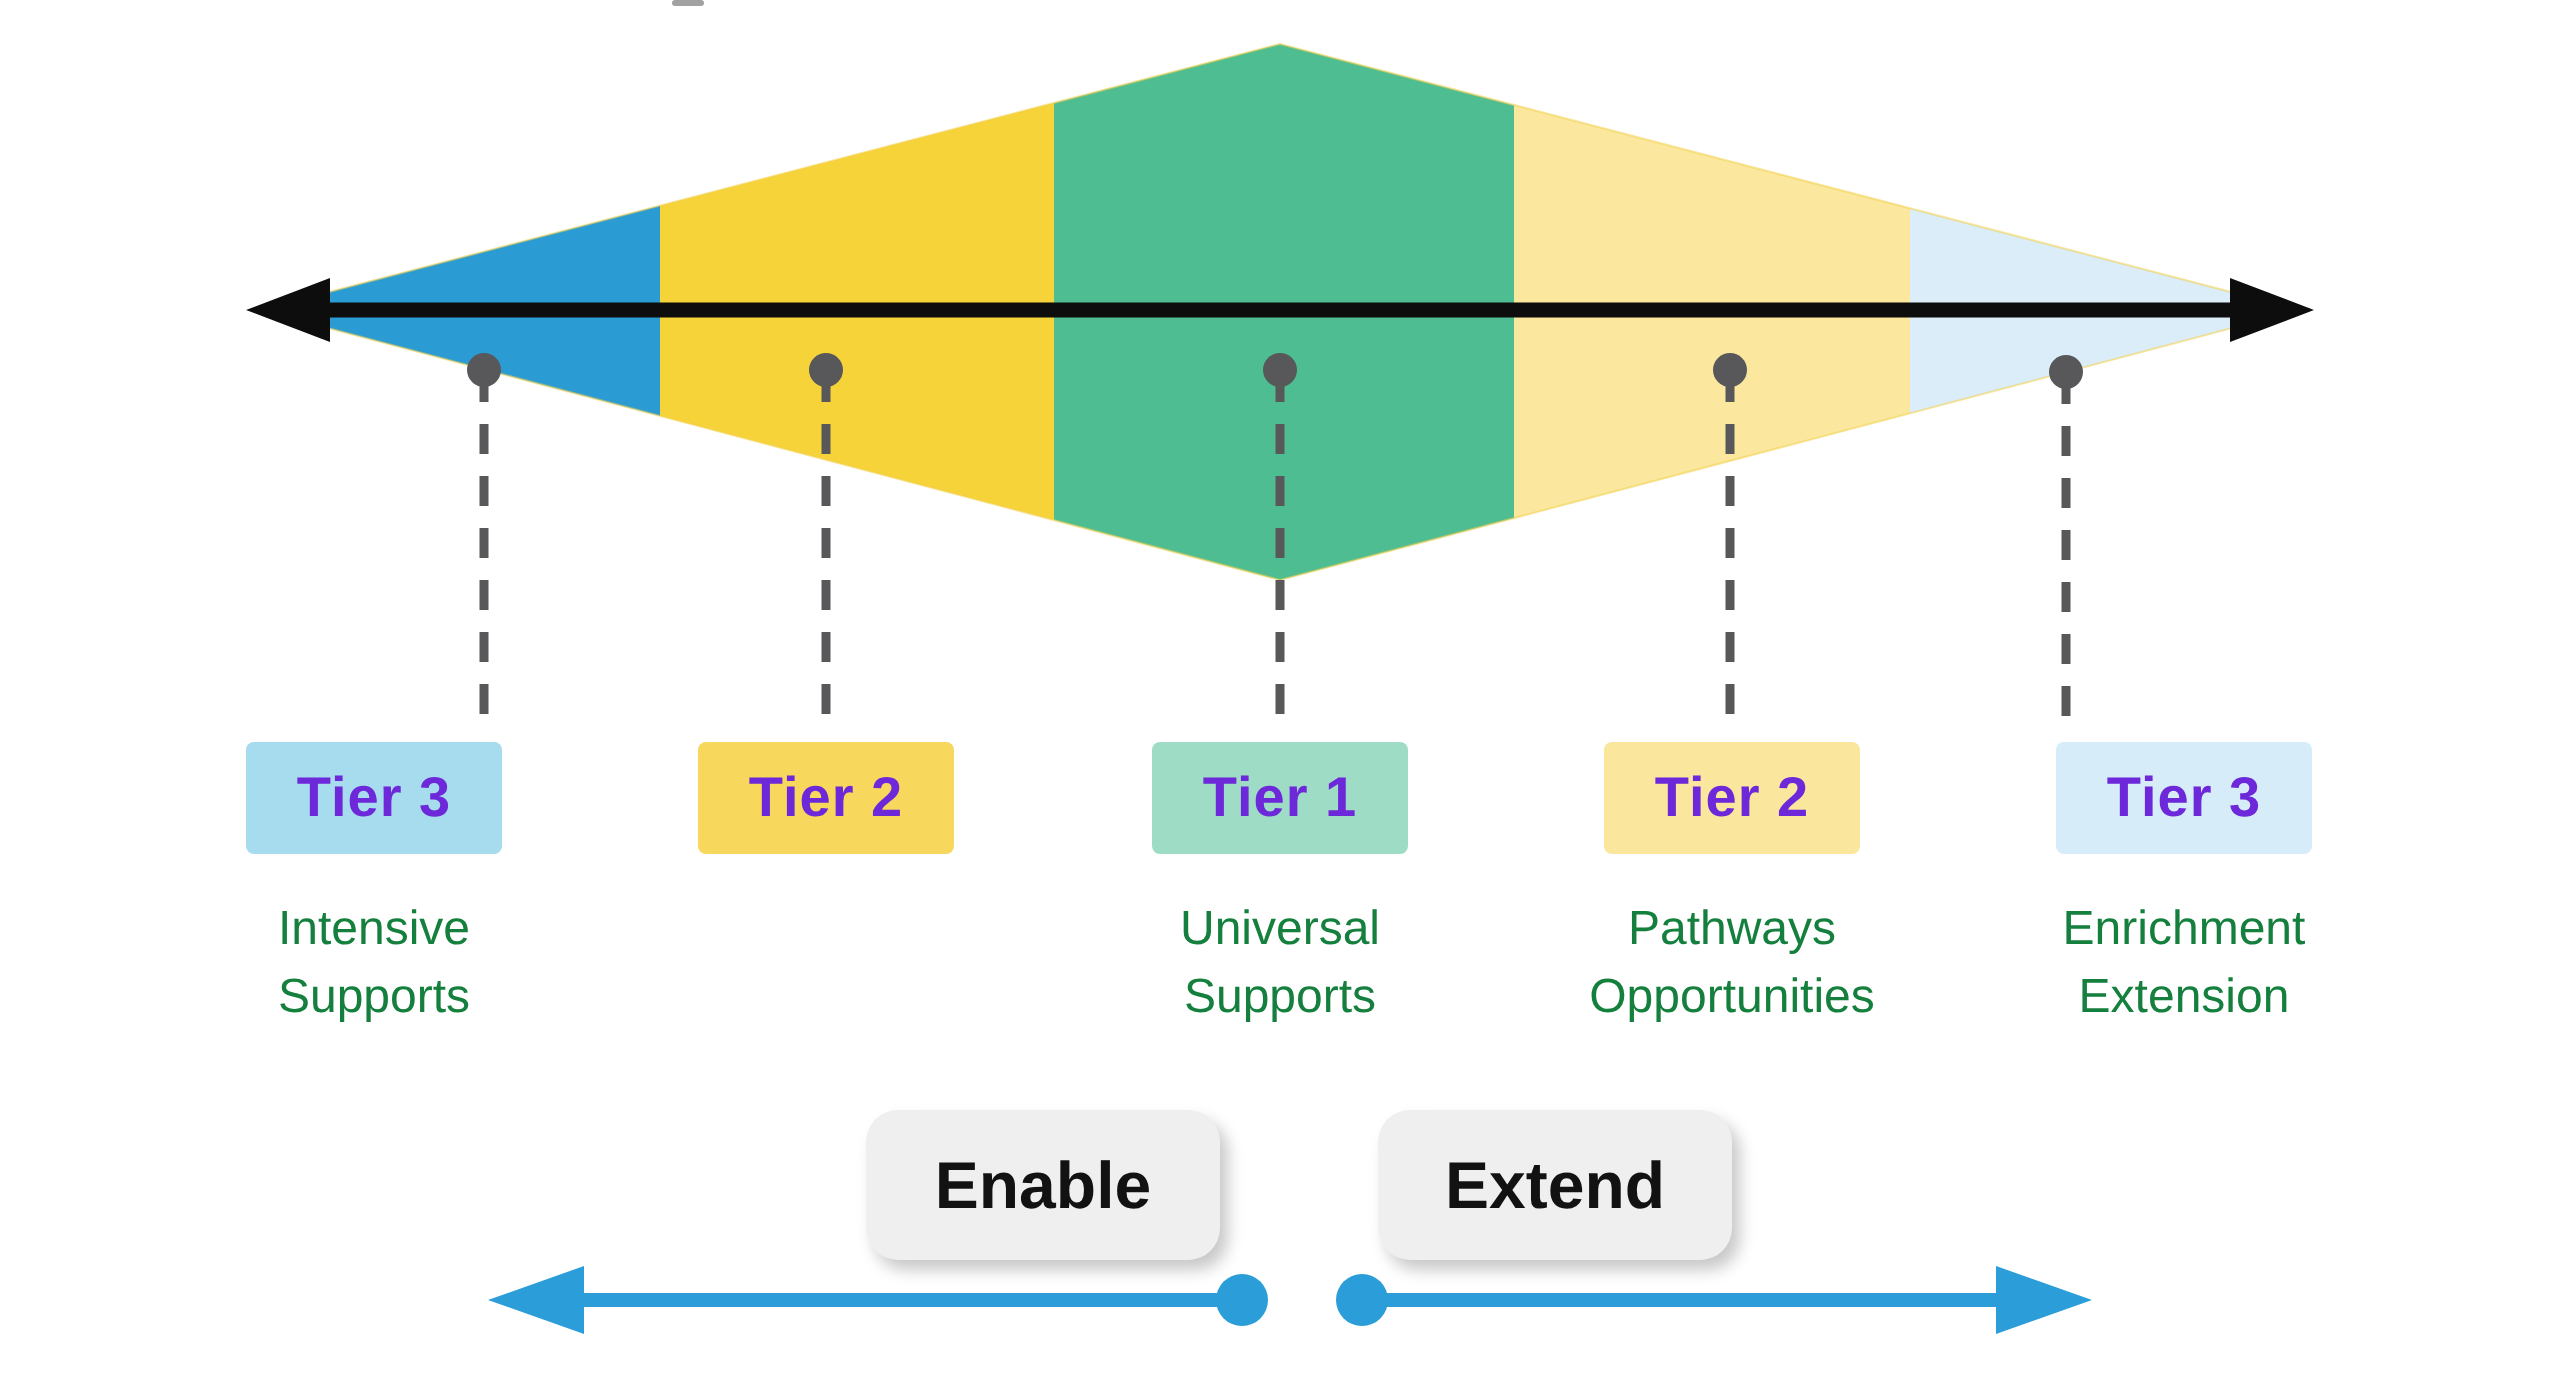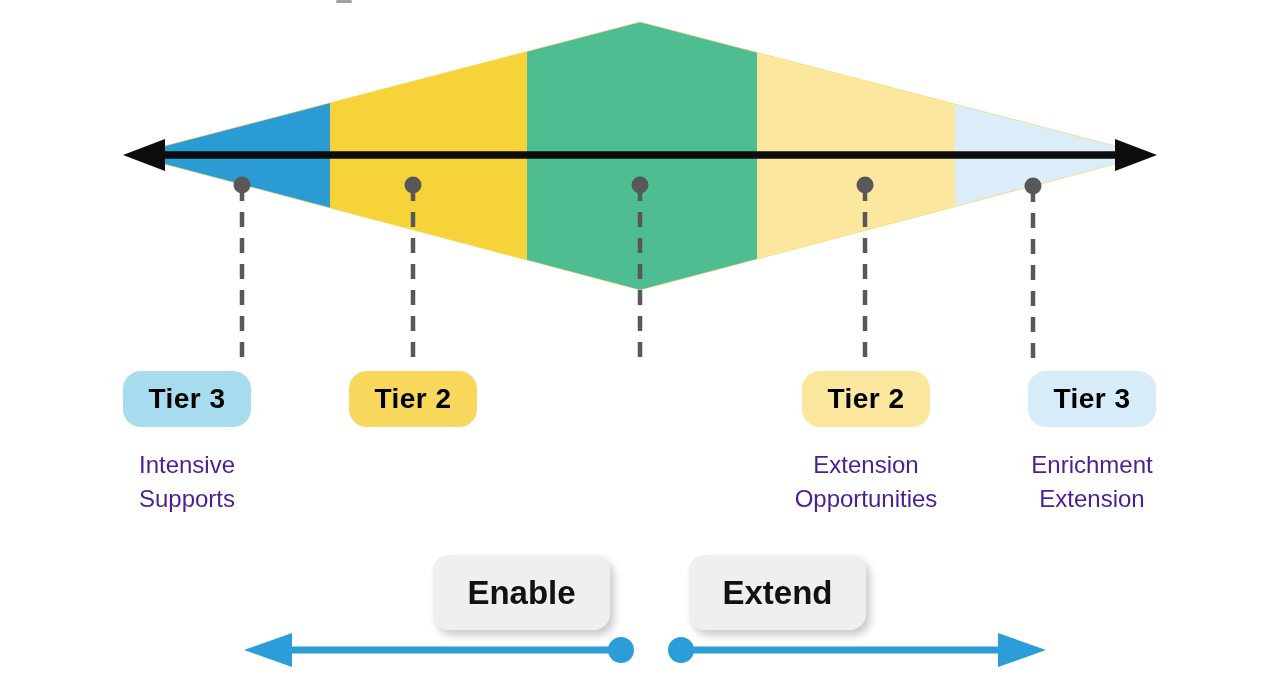--- a/index.html
+++ b/index.html
@@ -16,31 +16,31 @@
     position:absolute;
     top:371px;
     width:190px;
     text-align:center;
   }
   .tier-badge{
     display:inline-block;
     height:56px;
     line-height:56px;
     padding:0 25px;
-    border-radius:18px;
+    border-radius:4px;
     font-size:28px;
     font-weight:bold;
-    color:#000000;
+    color:#6d28d9;
     letter-spacing:.5px;
   }
   .tier-label{
     margin-top:21px;
     font-size:24px;
     line-height:34px;
-    color:#4c1d95;
+    color:#15803d;
   }
   .action-btn{
     position:absolute;
     top:555px;
     width:177px;height:75px;
     background:#efefef;
     border-radius:16px;
     box-shadow:4px 5px 8px rgba(0,0,0,0.22);
     display:flex;align-items:center;justify-content:center;
     font-size:33px;
@@ -100,23 +100,27 @@
     <rect x="336" y="0" width="16" height="3" rx="1.5" fill="#8a8a8a" opacity="0.8"></rect>
   </svg>
 
   <div class="tier-col" style="left:92px">
     <div class="tier-badge" style="background: rgb(167, 219, 238);">Tier 3</div>
     <div class="tier-label">Intensive Supports</div>
   </div>
   <div class="tier-col" style="left:318px">
     <div class="tier-badge" style="background: rgb(248, 216, 92);">Tier 2</div>
   </div>
+  <div class="tier-col" style="left:545px">
+    <div class="tier-badge" style="background: rgb(158, 220, 197);">Tier 1</div>
+    <div class="tier-label">Universal Supports</div>
+  </div>
   <div class="tier-col" style="left:771px">
     <div class="tier-badge" style="background: rgb(250, 231, 157);">Tier 2</div>
-    <div class="tier-label">Extension Opportunities</div>
+    <div class="tier-label">Pathways Opportunities</div>
   </div>
   <div class="tier-col" style="left:997px">
     <div class="tier-badge" style="background: rgb(214, 236, 248);">Tier 3</div>
     <div class="tier-label">Enrichment Extension</div>
   </div>
 
   <div class="action-btn" id="extend-btn">Extend</div>
   <div class="action-btn" id="enable-btn">Enable</div>
 
 </div>

